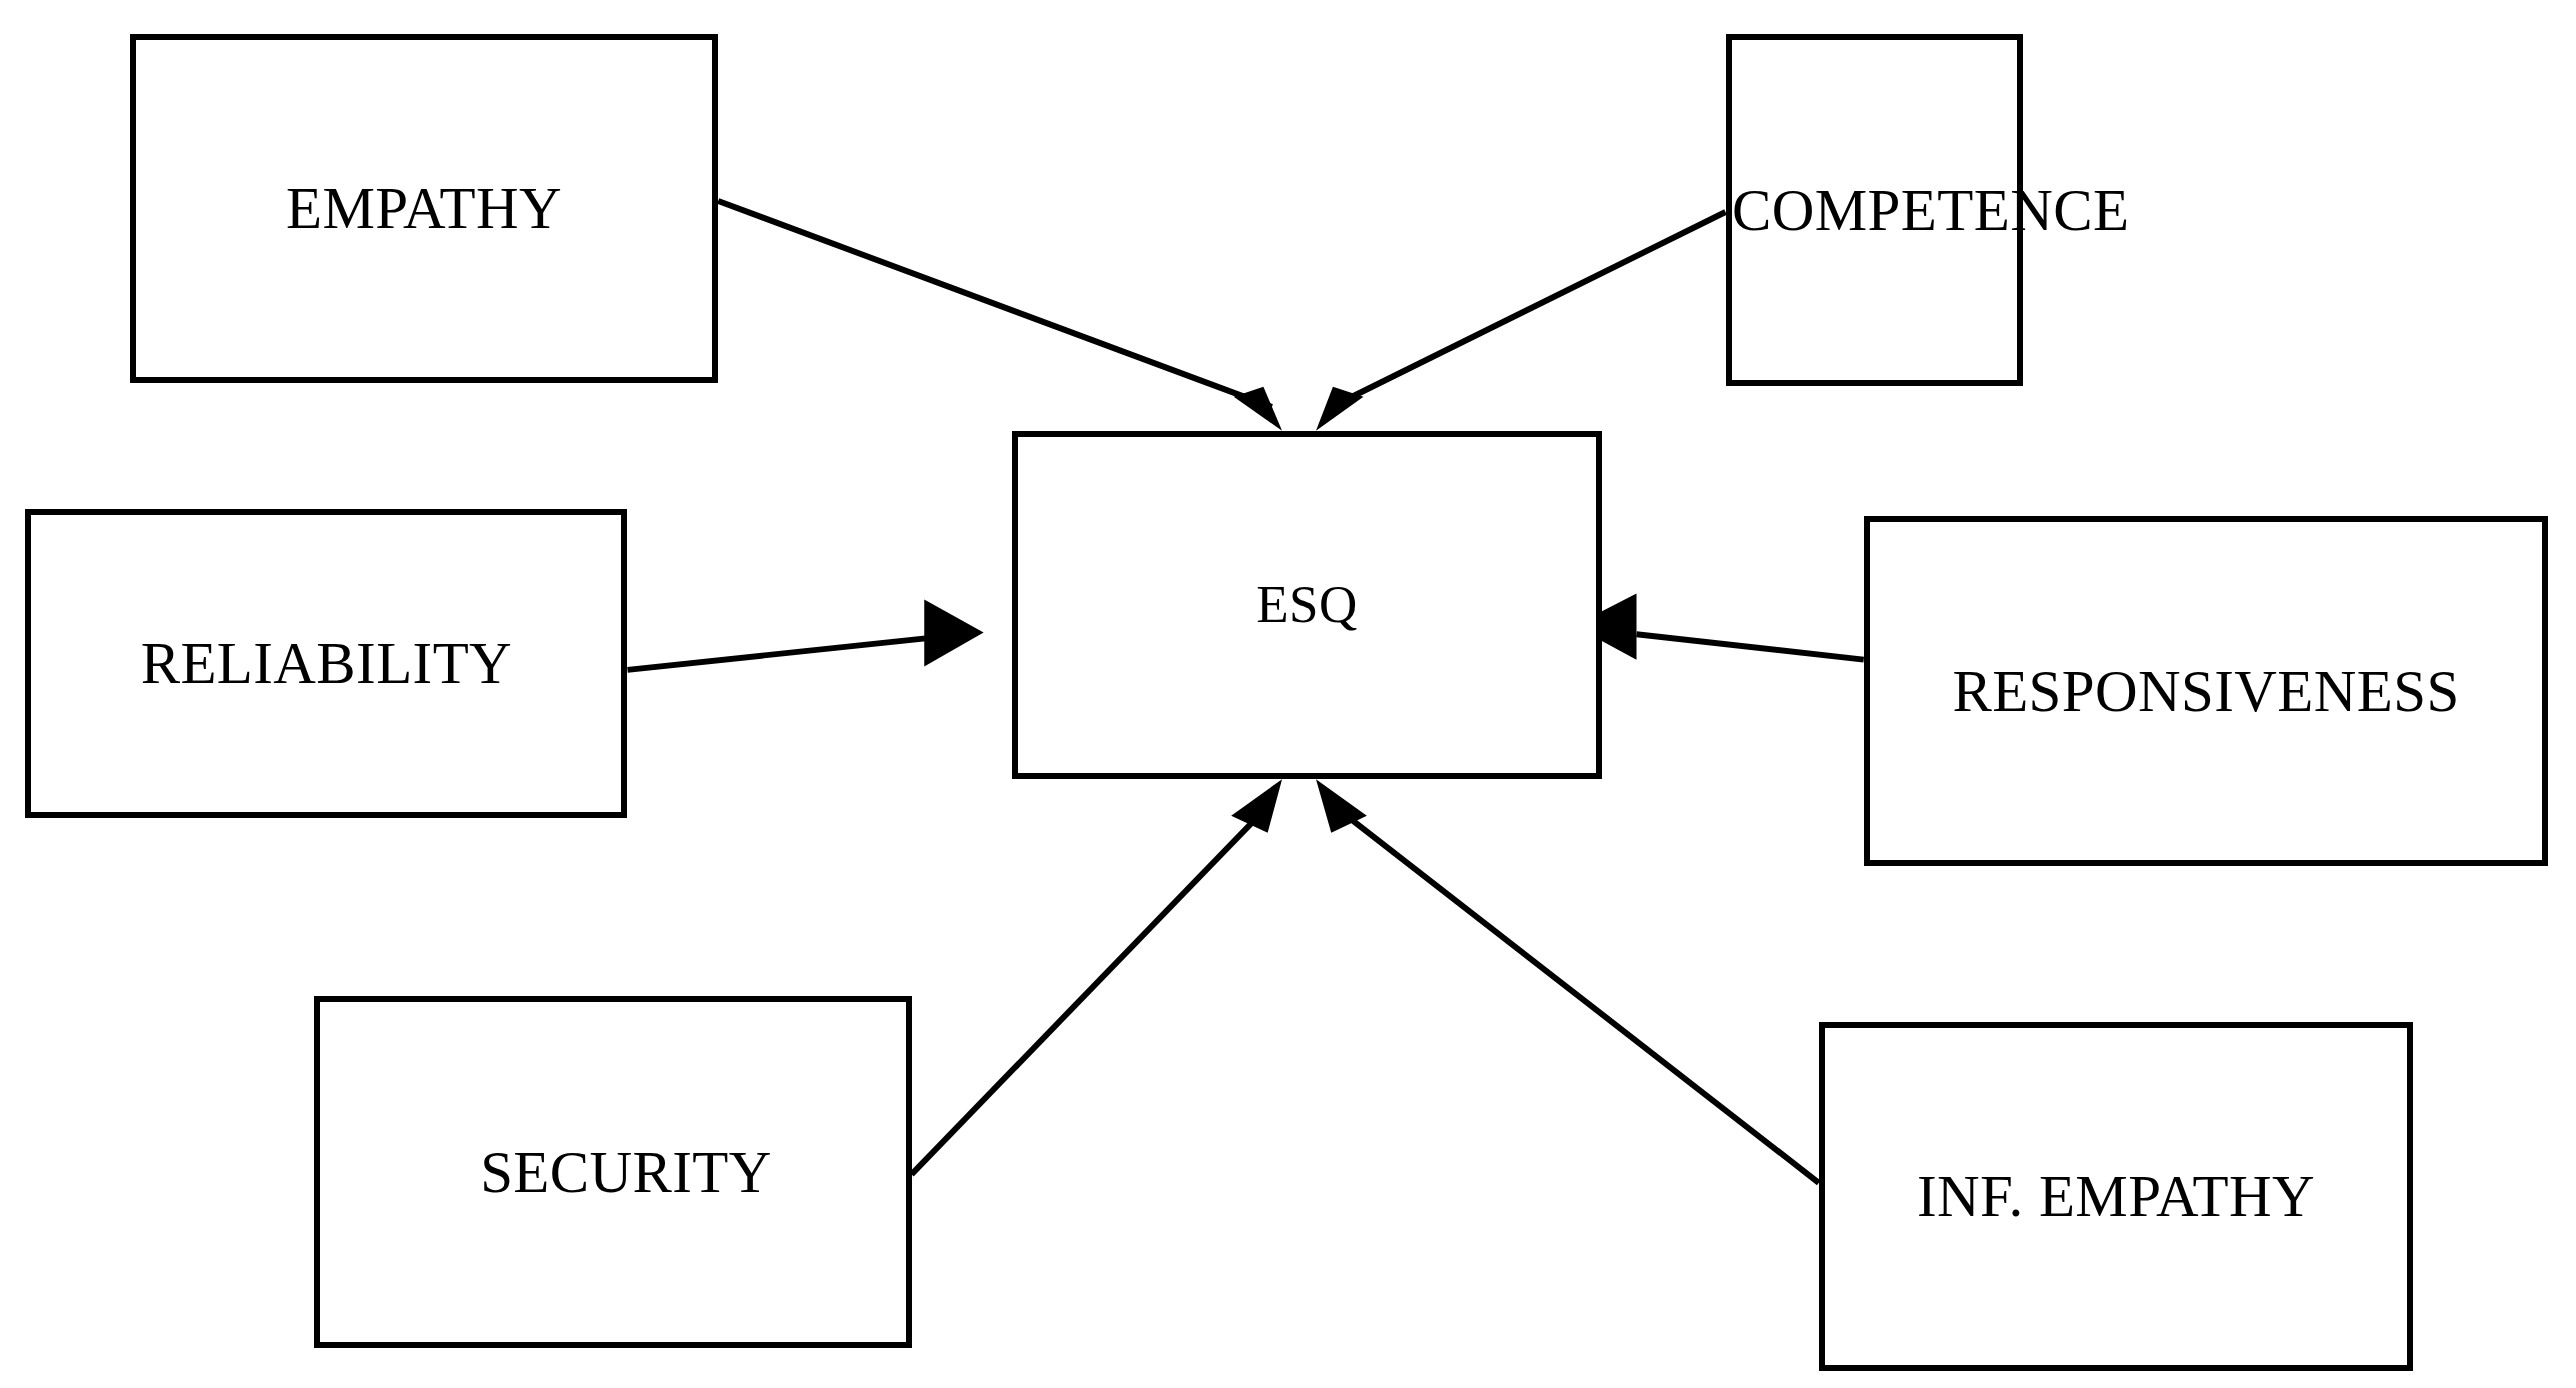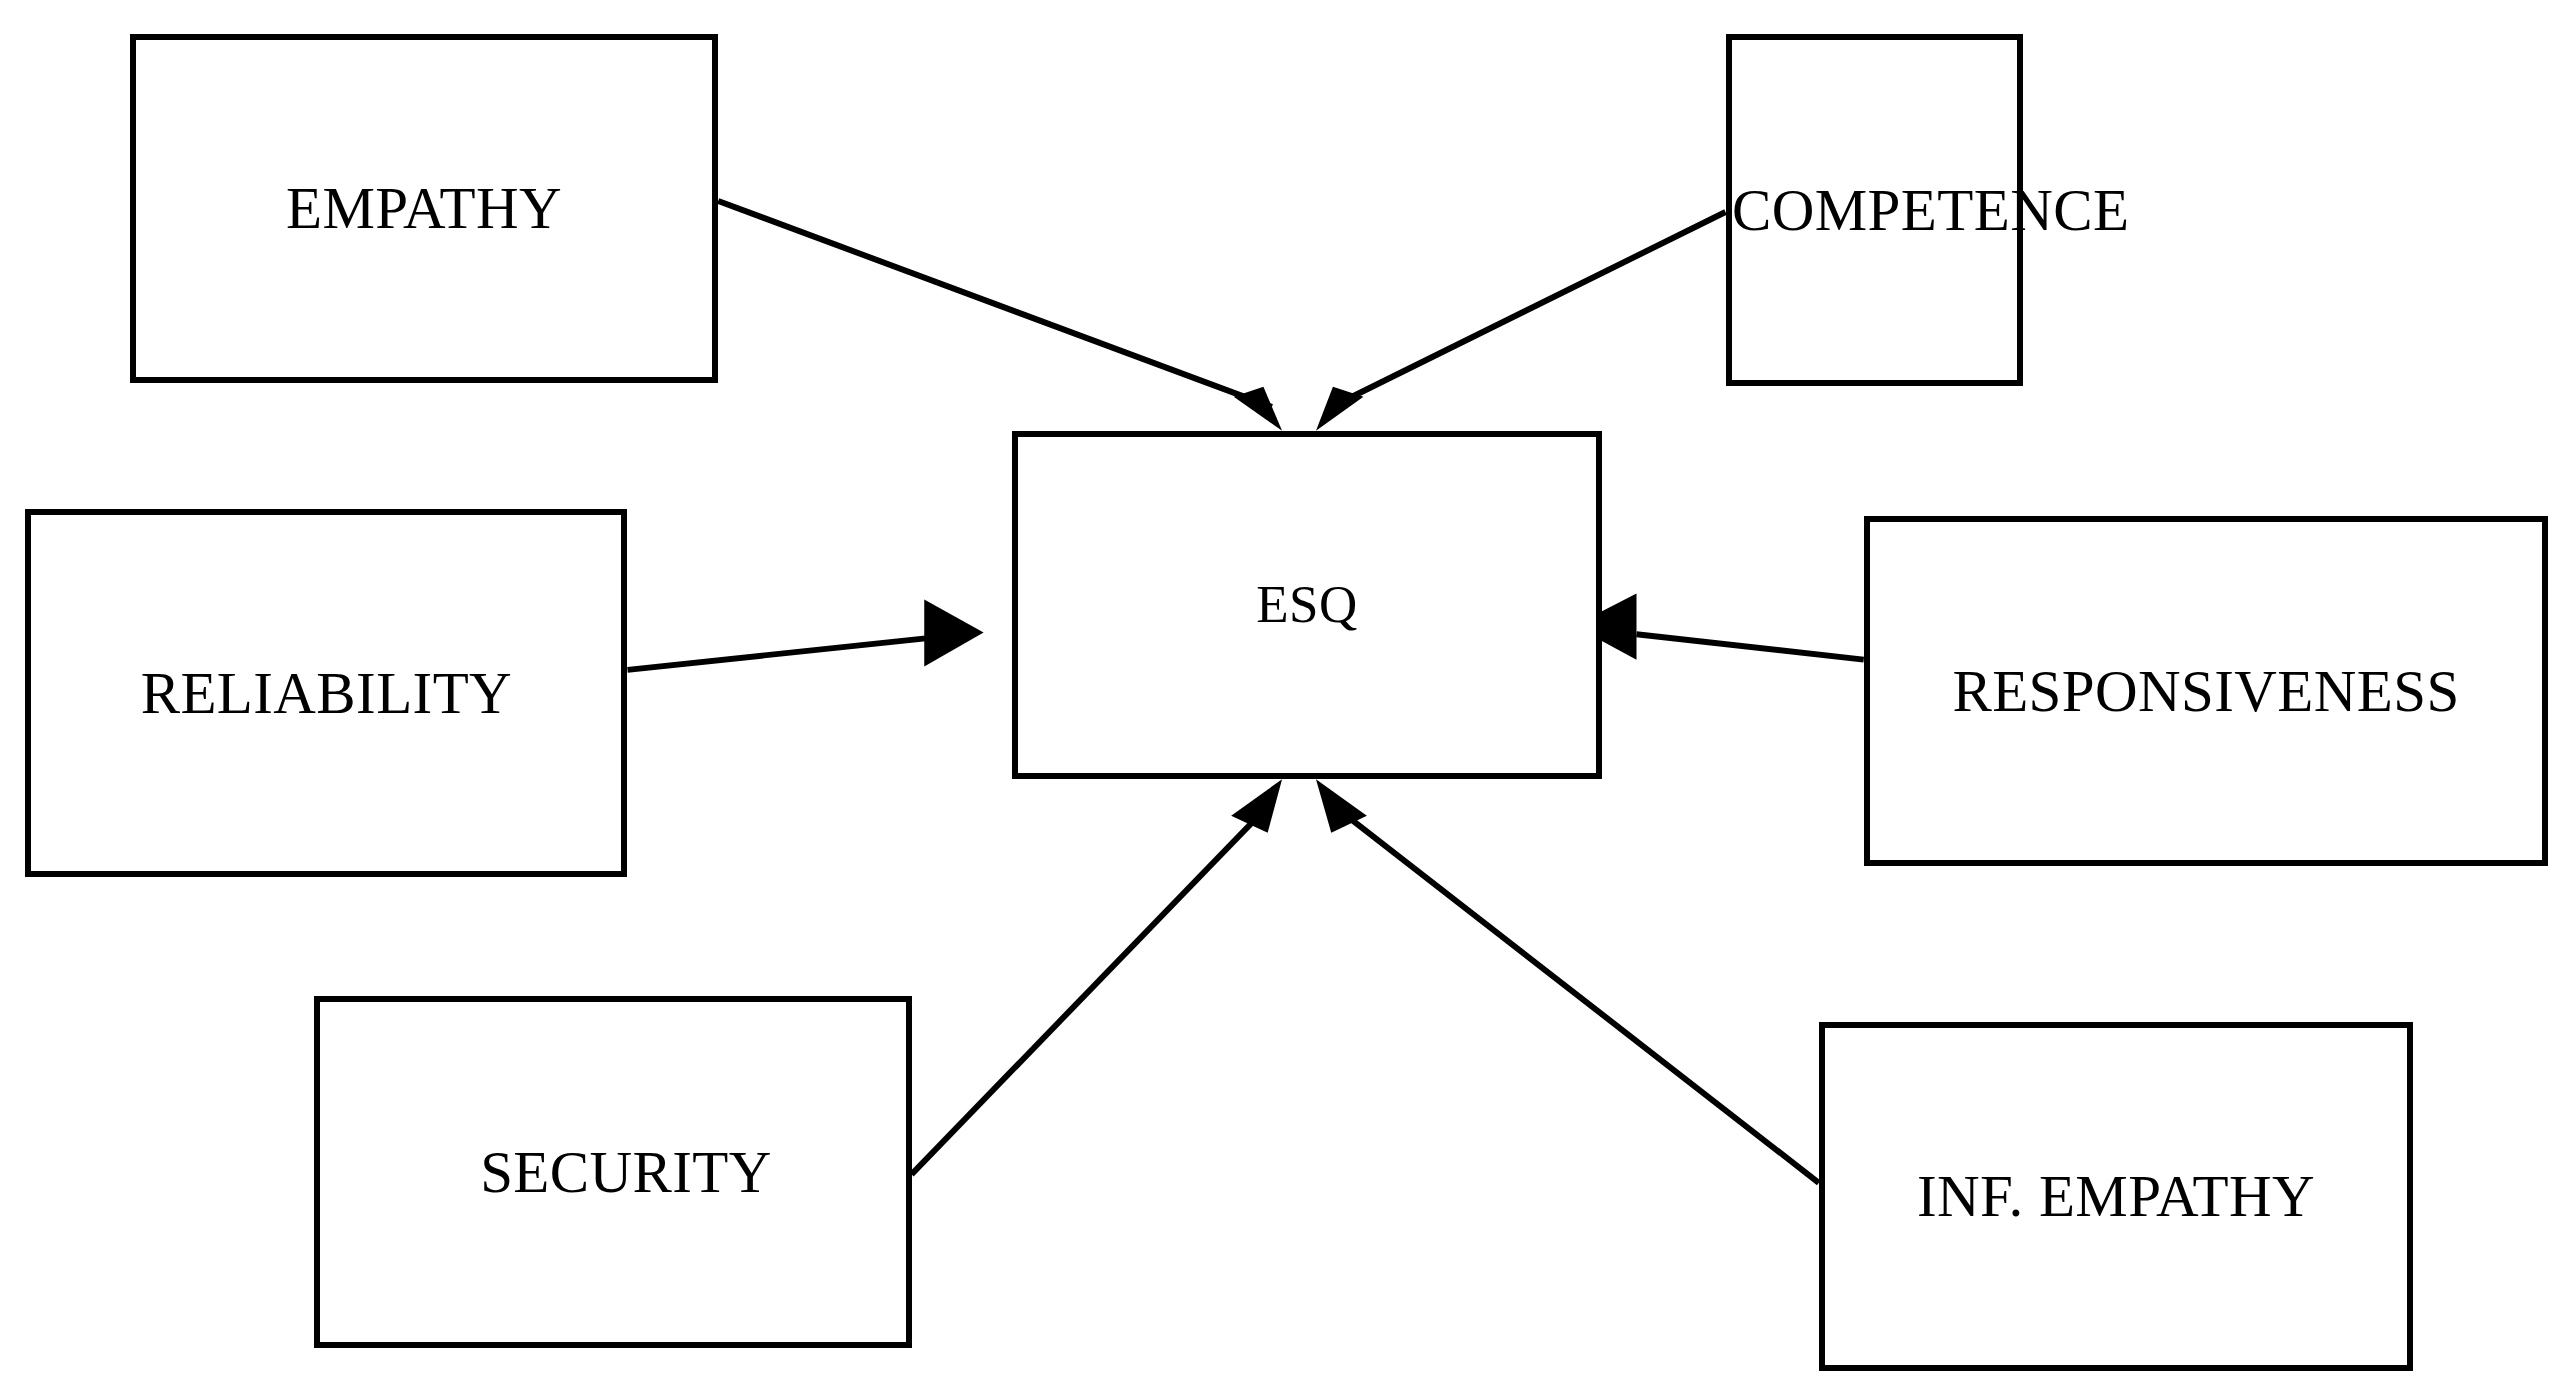--- a/index.html
+++ b/index.html
@@ -42,21 +42,21 @@
     width: 100%;
     color: #000000;
     font-family: "Liberation Serif", "DejaVu Serif", serif;
     font-weight: 400;
     line-height: 1.5;
     letter-spacing: 0.4px;
   }
   
   #node-empathy      { left:130px;  top:34px;   width:588px; height:349px; }
   #node-competence   { left:1726px; top:34px;   width:297px; height:352px; }
-  #node-reliability  { left:25.4px;   top:509px;  width:602px; height:368px; }
+  #node-reliability  { left:25.4px;   top:509px;  width:602px; height:309px; }
   #node-esq          { left:1012px; top:431px;  width:590px; height:348px; }
   #node-responsiveness { left:1864px; top:516px; width:684px; height:350px; }
   #node-security     { left:314px;  top:996px; width:598px; height:352px; }
   #node-infquality   { left:1819px; top:1022px; width:594px; height:349px; }
 
   #node-empathy      .label { font-size: 59px; }
   #node-competence   .label { font-size: 59px; }
   #node-reliability  .label { font-size: 59px; }
   #node-esq          .label { font-size: 53px; }
   #node-responsiveness .label { font-size: 59px; }

